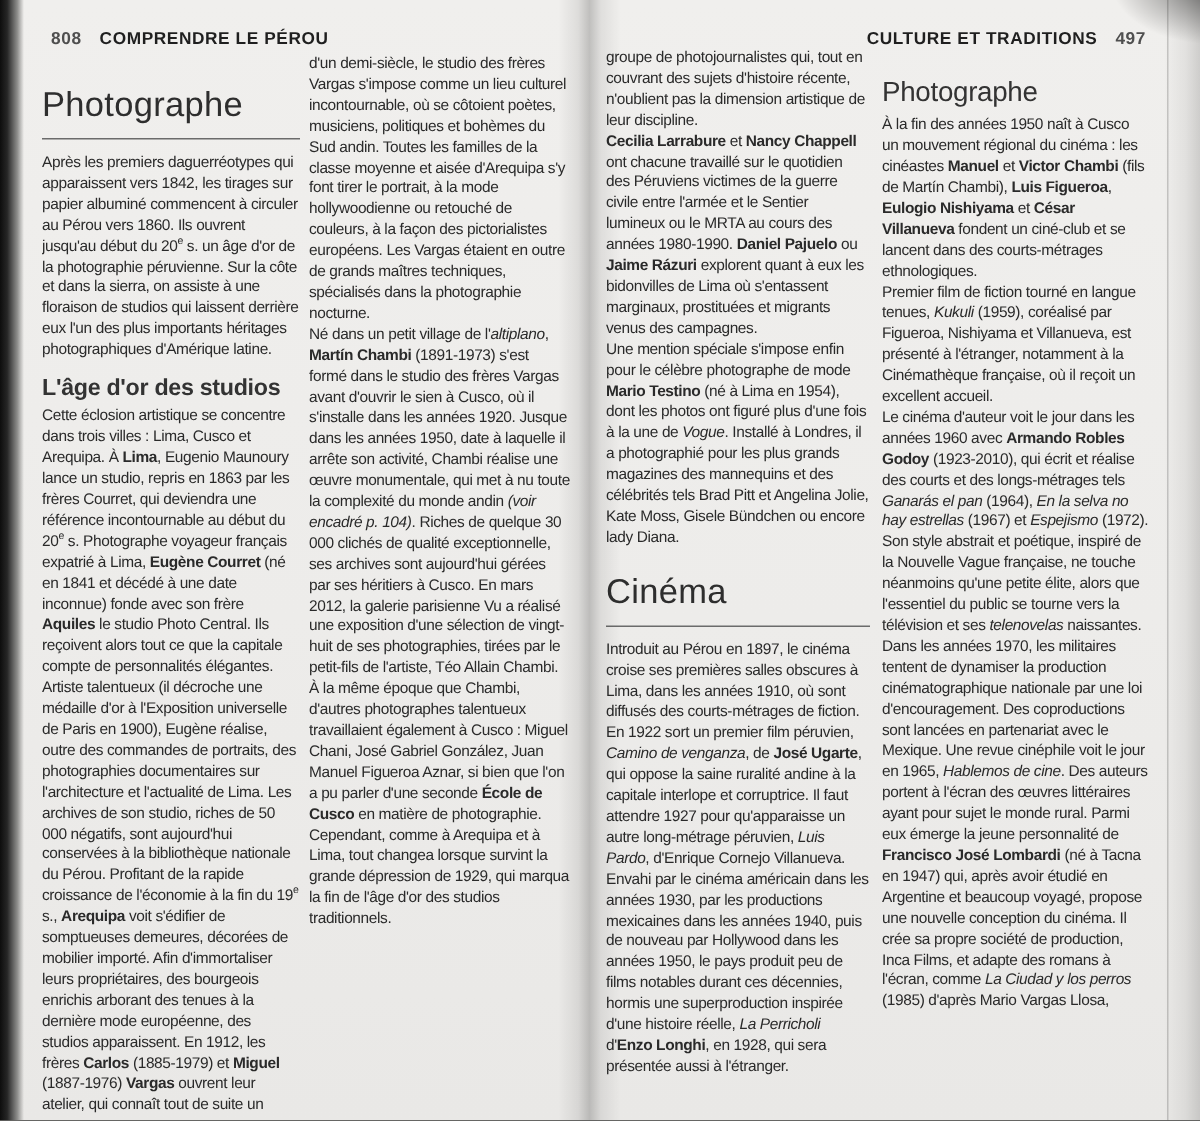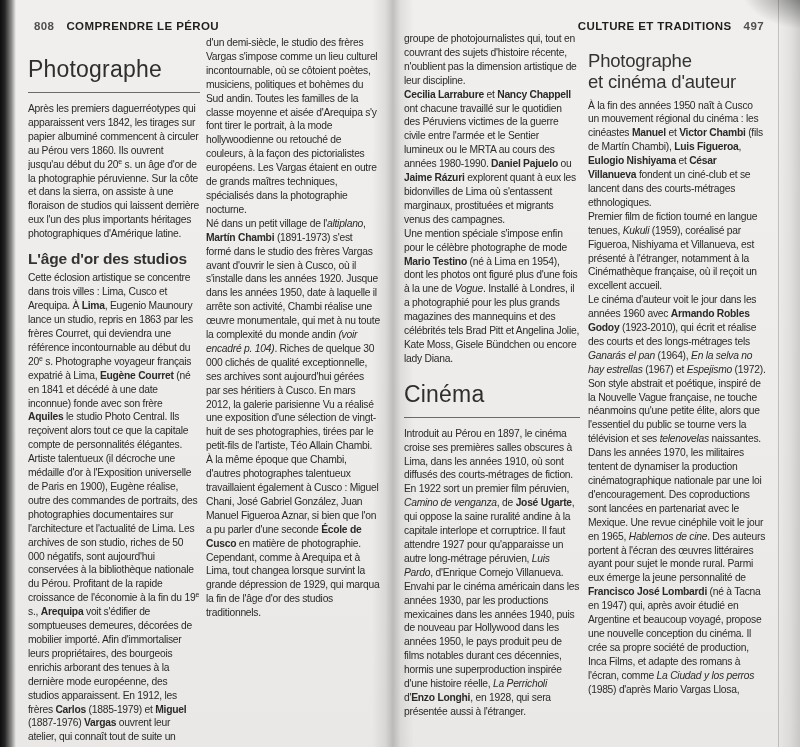--- a/index.html
+++ b/index.html
@@ -71,21 +71,20 @@
       <p class="para"><span>groupe de photojournalistes qui, tout en couvrant des sujets d'histoire récente, n'oublient pas la dimension artistique de leur discipline.</span></p>
       <p class="para"><span class="b">Cecilia Larrabure</span><span> et </span><span class="b">Nancy Chappell</span><span> ont chacune travaillé sur le quotidien des Péruviens victimes de la guerre civile entre l'armée et le Sentier lumineux ou le MRTA au cours des années 1980-1990. </span><span class="b">Daniel Pajuelo</span><span> ou </span><span class="b">Jaime Rázuri</span><span> explorent quant à eux les bidonvilles de Lima où s'entassent marginaux, prostituées et migrants venus des campagnes.</span></p>
       <p class="para"><span>Une mention spéciale s'impose enfin pour le célèbre photographe de mode </span><span class="b">Mario Testino</span><span> (né à Lima en 1954), dont les photos ont figuré plus d'une fois à la une de </span><span class="i">Vogue</span><span>. Installé à Londres, il a photographié pour les plus grands magazines des mannequins et des célébrités tels Brad Pitt et Angelina Jolie, Kate Moss, Gisele Bündchen ou encore lady Diana.</span></p>
       <div class="title later">Cinéma</div>
       <p class="para"><span>Introduit au Pérou en 1897, le cinéma croise ses premières salles obscures à Lima, dans les années 1910, où sont diffusés des courts-métrages de fiction. En 1922 sort un premier film péruvien, </span><span class="i">Camino de venganza</span><span>, de </span><span class="b">José Ugarte</span><span>, qui oppose la saine ruralité andine à la capitale interlope et corruptrice. Il faut attendre 1927 pour qu'apparaisse un autre long-métrage péruvien, </span><span class="i">Luis Pardo</span><span>, d'Enrique Cornejo Villanueva.</span></p>
       <p class="para"><span>Envahi par le cinéma américain dans les années 1930, par les productions mexicaines dans les années 1940, puis de nouveau par Hollywood dans les années 1950, le pays produit peu de films notables durant ces décennies, hormis une superproduction inspirée d'une histoire réelle, </span><span class="i">La Perricholi</span><span> d'</span><span class="b">Enzo Longhi</span><span>, en 1928, qui sera présentée aussi à l'étranger.</span></p>
     </div>
   <div id="col4" class="col">
       <div class="heading-lg">
         <span class="line">Photographe</span>
-        <span class="line">et cinéma d'auteur</span>
       </div>
       <p class="para"><span>À la fin des années 1950 naît à Cusco un mouvement régional du cinéma : les cinéastes </span><span class="b">Manuel</span><span> et </span><span class="b">Victor Chambi</span><span> (fils de Martín Chambi), </span><span class="b">Luis Figueroa</span><span>, </span><span class="b">Eulogio Nishiyama</span><span> et </span><span class="b">César Villanueva</span><span> fondent un ciné-club et se lancent dans des courts-métrages ethnologiques.</span></p>
       <p class="para"><span>Premier film de fiction tourné en langue tenues, </span><span class="i">Kukuli</span><span> (1959), coréalisé par Figueroa, Nishiyama et Villanueva, est présenté à l'étranger, notamment à la Cinémathèque française, où il reçoit un excellent accueil.</span></p>
       <p class="para"><span>Le cinéma d'auteur voit le jour dans les années 1960 avec </span><span class="b">Armando Robles Godoy</span><span> (1923-2010), qui écrit et réalise des courts et des longs-métrages tels </span><span class="i">Ganarás el pan</span><span> (1964), </span><span class="i">En la selva no hay estrellas</span><span> (1967) et </span><span class="i">Espejismo</span><span> (1972). Son style abstrait et poétique, inspiré de la Nouvelle Vague française, ne touche néanmoins qu'une petite élite, alors que l'essentiel du public se tourne vers la télévision et ses </span><span class="i">telenovelas</span><span> naissantes.</span></p>
       <p class="para"><span>Dans les années 1970, les militaires tentent de dynamiser la production cinématographique nationale par une loi d'encouragement. Des coproductions sont lancées en partenariat avec le Mexique. Une revue cinéphile voit le jour en 1965, </span><span class="i">Hablemos de cine</span><span>. Des auteurs portent à l'écran des œuvres littéraires ayant pour sujet le monde rural. Parmi eux émerge la jeune personnalité de </span><span class="b">Francisco José Lombardi</span><span> (né à Tacna en 1947) qui, après avoir étudié en Argentine et beaucoup voyagé, propose une nouvelle conception du cinéma. Il crée sa propre société de production, Inca Films, et adapte des romans à l'écran, comme </span><span class="i">La Ciudad y los perros</span><span> (1985) d'après Mario Vargas Llosa,</span></p>
     </div>
 
   <div class="gutter"></div>
   <div class="edge-left"></div>
   <div class="edge-right"></div>

